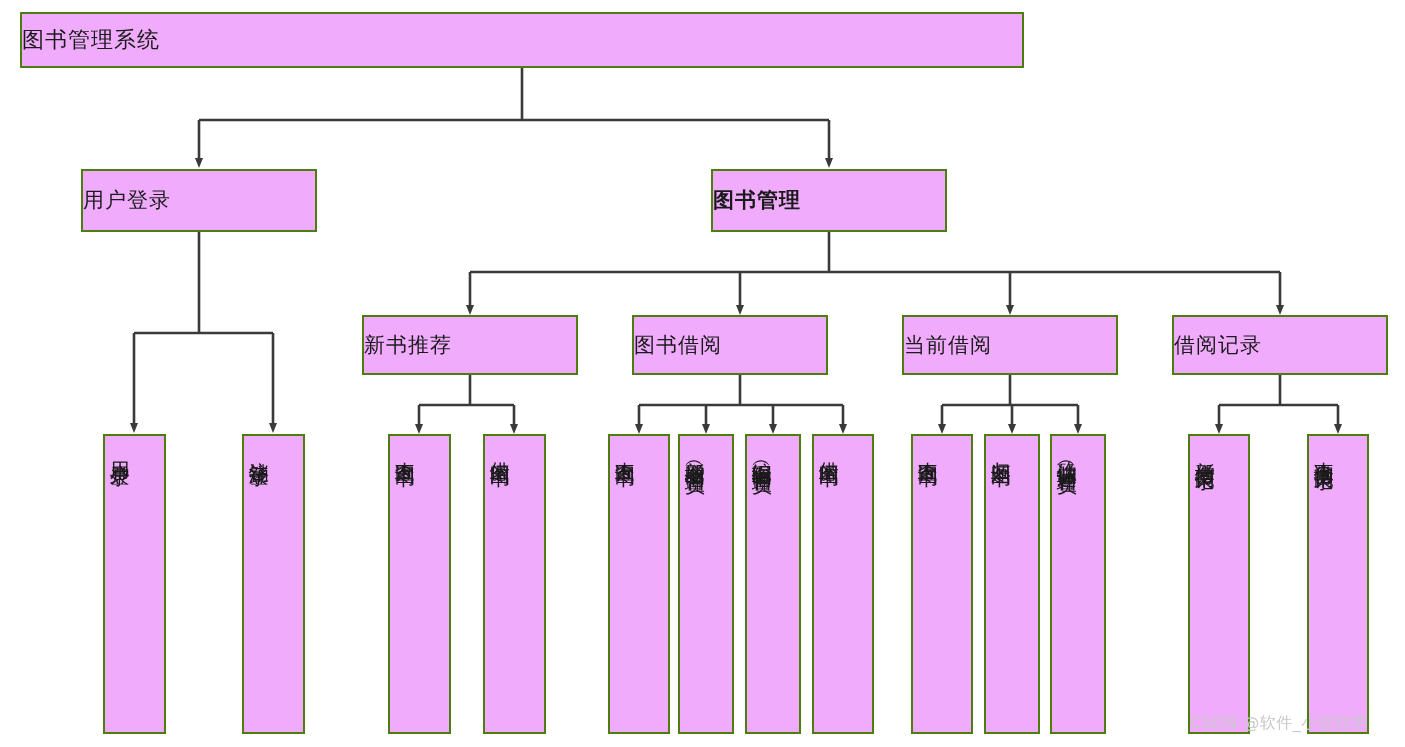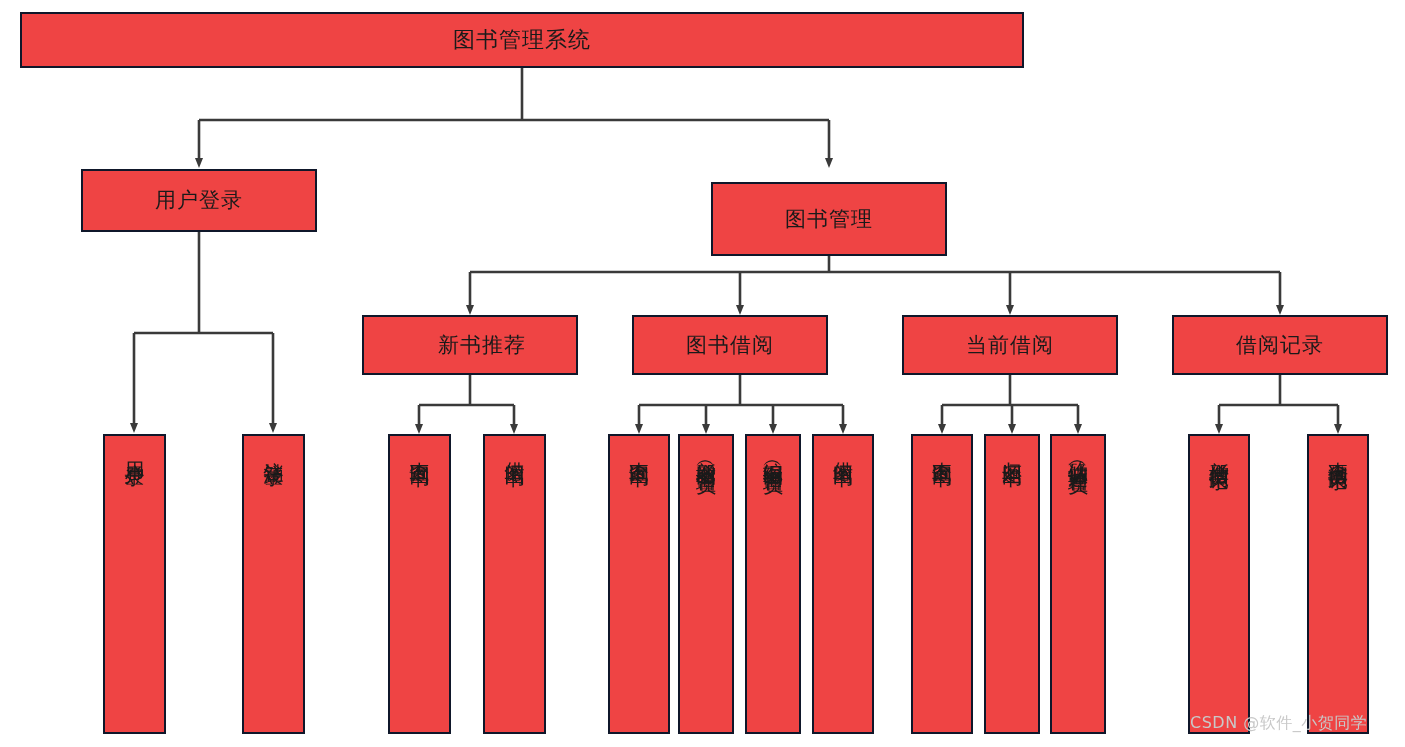--- a/index.html
+++ b/index.html
@@ -1,23 +1,23 @@
 <!DOCTYPE html>
 <html><head>
 <meta charset="utf-8">
 <style>
   html,body{margin:0;padding:0;background:#ffffff;}
   body{width:1405px;height:747px;overflow:hidden;
        font-family:"DejaVu Sans","Liberation Sans",sans-serif;}
   #stage{position:relative;width:1405px;height:747px;background:#fff;}
   svg#wires{position:absolute;left:0;top:0;width:1405px;height:747px;}
 
-  .node{position:absolute;box-sizing:border-box;background:#ef4444;
-        border:2px solid #0f172a;display:flex;align-items:center;
-        justify-content:center;color:#1a1a1a;}
+  .node{position:absolute;box-sizing:border-box;background:#f0abfc;
+        border:2px solid #4d7c0f;display:flex;align-items:center;
+        color:#1a1a1a;}
   .node .lbl{display:block;text-align:center;line-height:1.18;}
 
   
   .h-node .lbl{font-size:21px;letter-spacing:1px;white-space:nowrap;}
   .root .lbl{font-size:22px;}
 
   
   .v-node{padding:10px 2px 8px;align-items:flex-start;}
   .v-node .lbl{writing-mode:vertical-rl;text-orientation:upright;
                font-size:20px;line-height:1.26;letter-spacing:2px;
@@ -81,25 +81,25 @@
     </g>
   </svg>
 
   <div class="node h-node root" style="left: 20px; top: 12px; width: 1004px; height: 56px;">
     <span class="lbl">图书管理系统</span>
   </div>
 
   <div class="node h-node lvl2" style="left: 81px; top: 169px; width: 236px; height: 63px;">
     <span class="lbl">用户登录</span>
   </div>
-  <div class="node h-node lvl2" style="left: 711px; top: 182px; width: 236px; height: 74px;">
+  <div class="node h-node lvl2" style="left: 711px; top: 169px; width: 236px; height: 63px; font-weight: bold;">
     <span class="lbl">图书管理</span>
   </div>
 
-  <div class="node h-node lvl3" style="left: 362px; top: 315px; width: 216px; height: 60px; padding-left: 24px;">
+  <div class="node h-node lvl3" style="left: 362px; top: 315px; width: 216px; height: 60px;">
     <span class="lbl">新书推荐</span>
   </div>
   <div class="node h-node lvl3" style="left: 632px; top: 315px; width: 196px; height: 60px;">
     <span class="lbl">图书借阅</span>
   </div>
   <div class="node h-node lvl3" style="left: 1172px; top: 315px; width: 216px; height: 60px;">
     <span class="lbl">借阅记录</span>
   </div>
   <div class="node h-node lvl3" style="left: 902px; top: 315px; width: 216px; height: 60px;">
     <span class="lbl">当前借阅</span>

